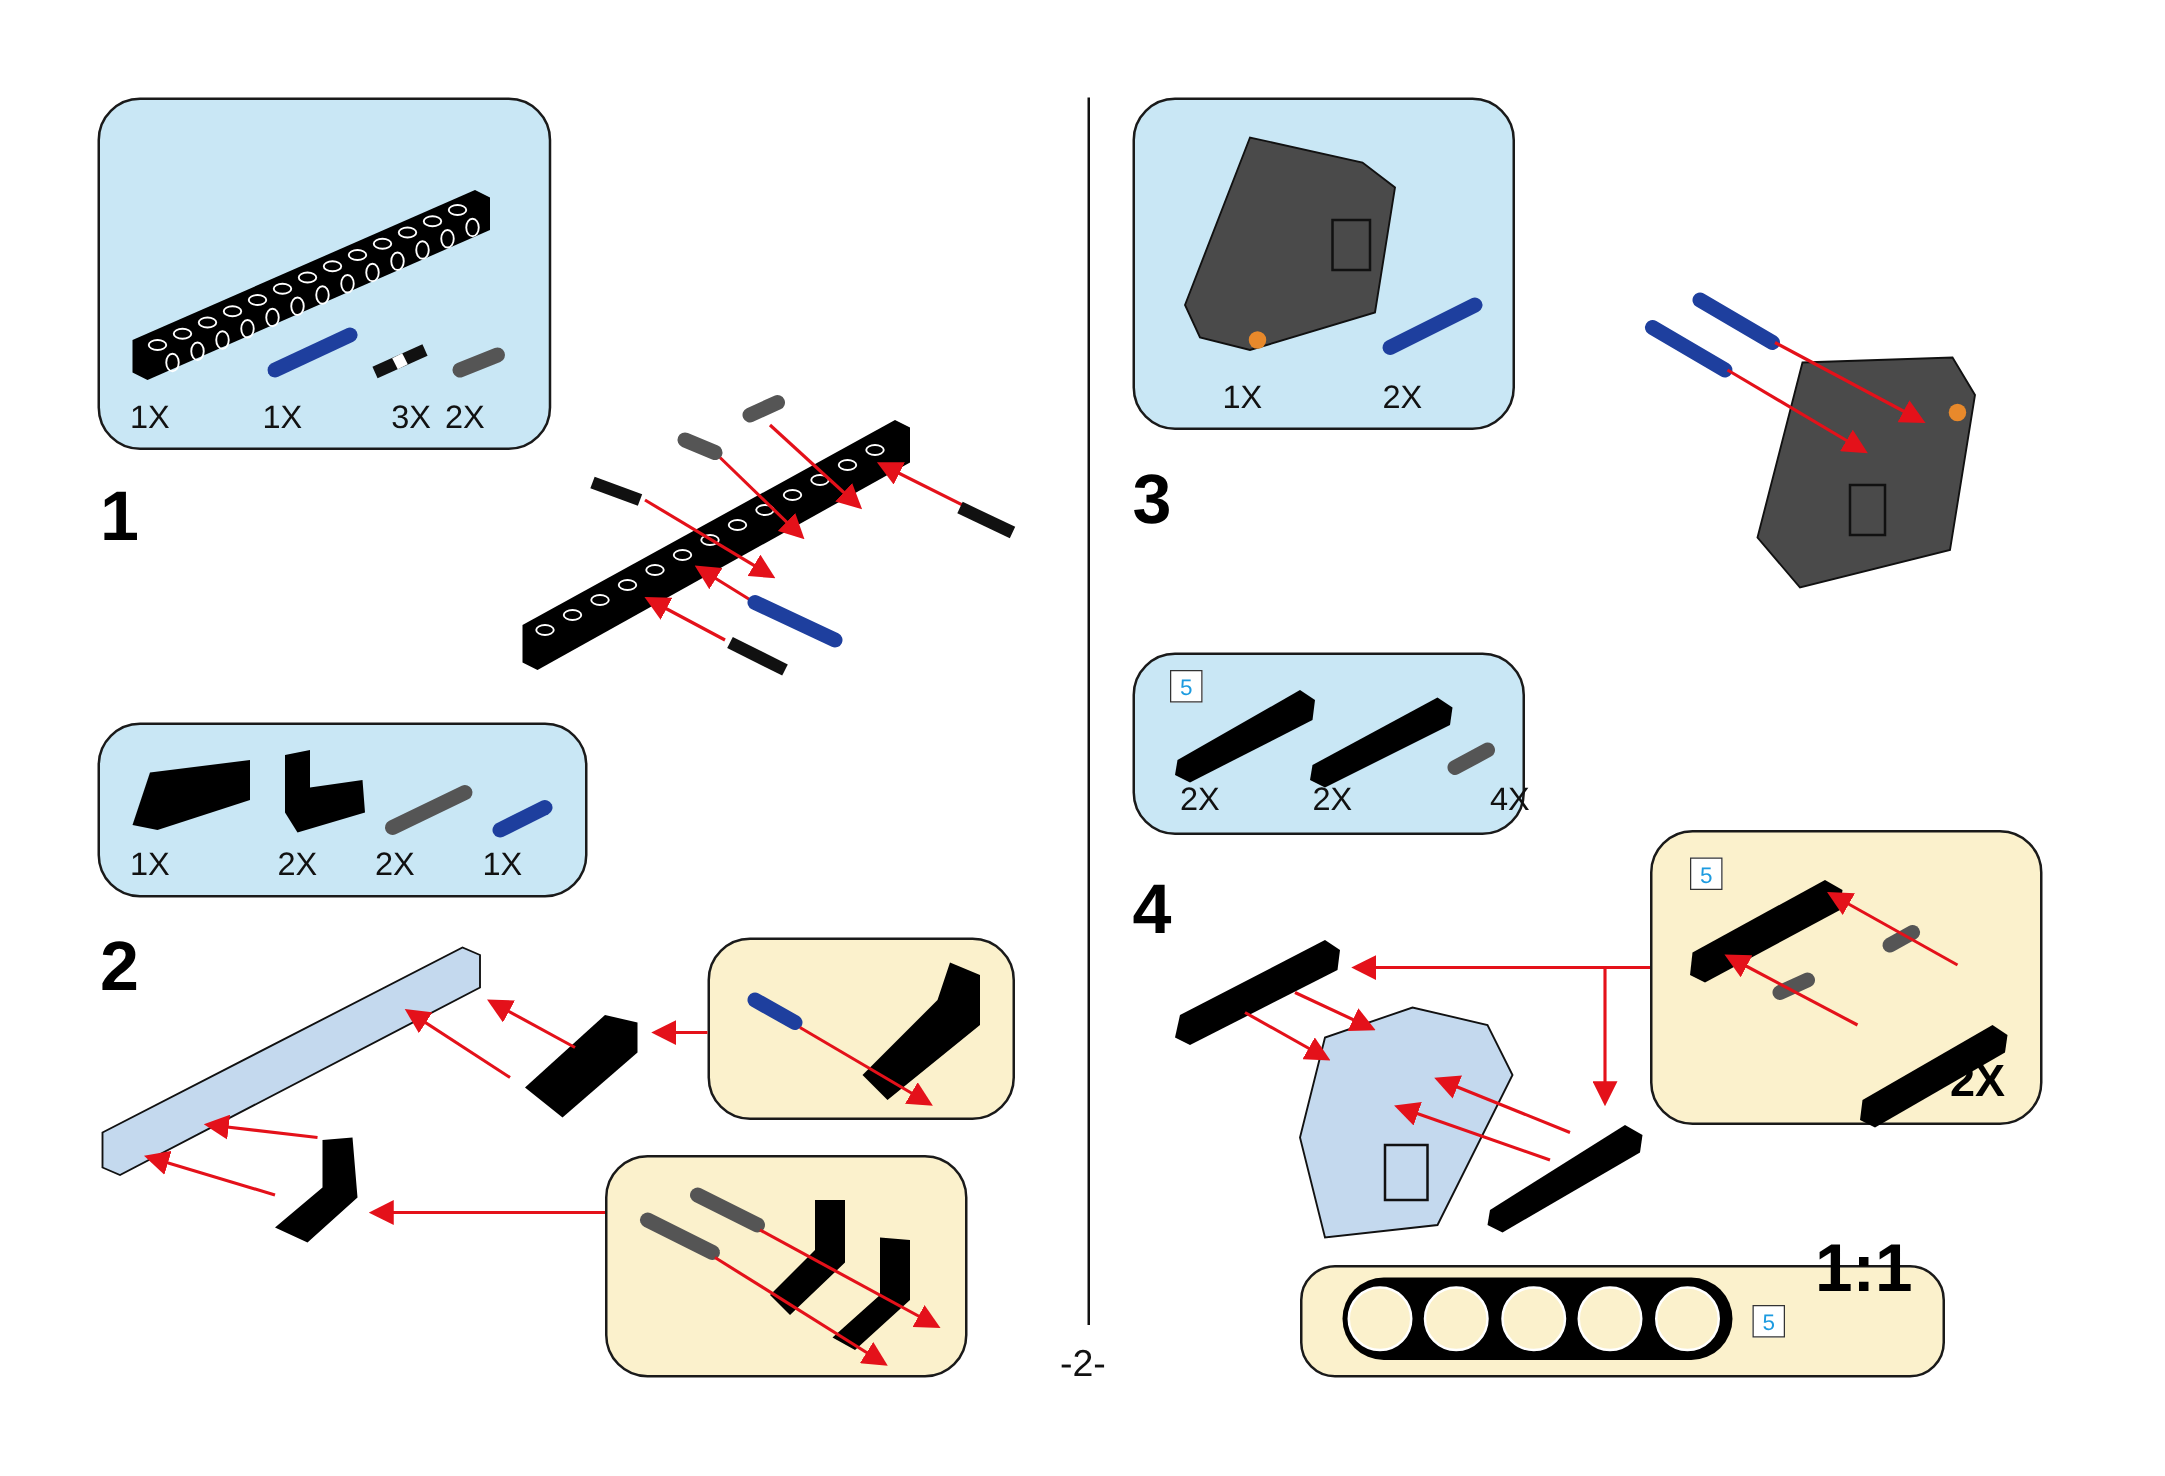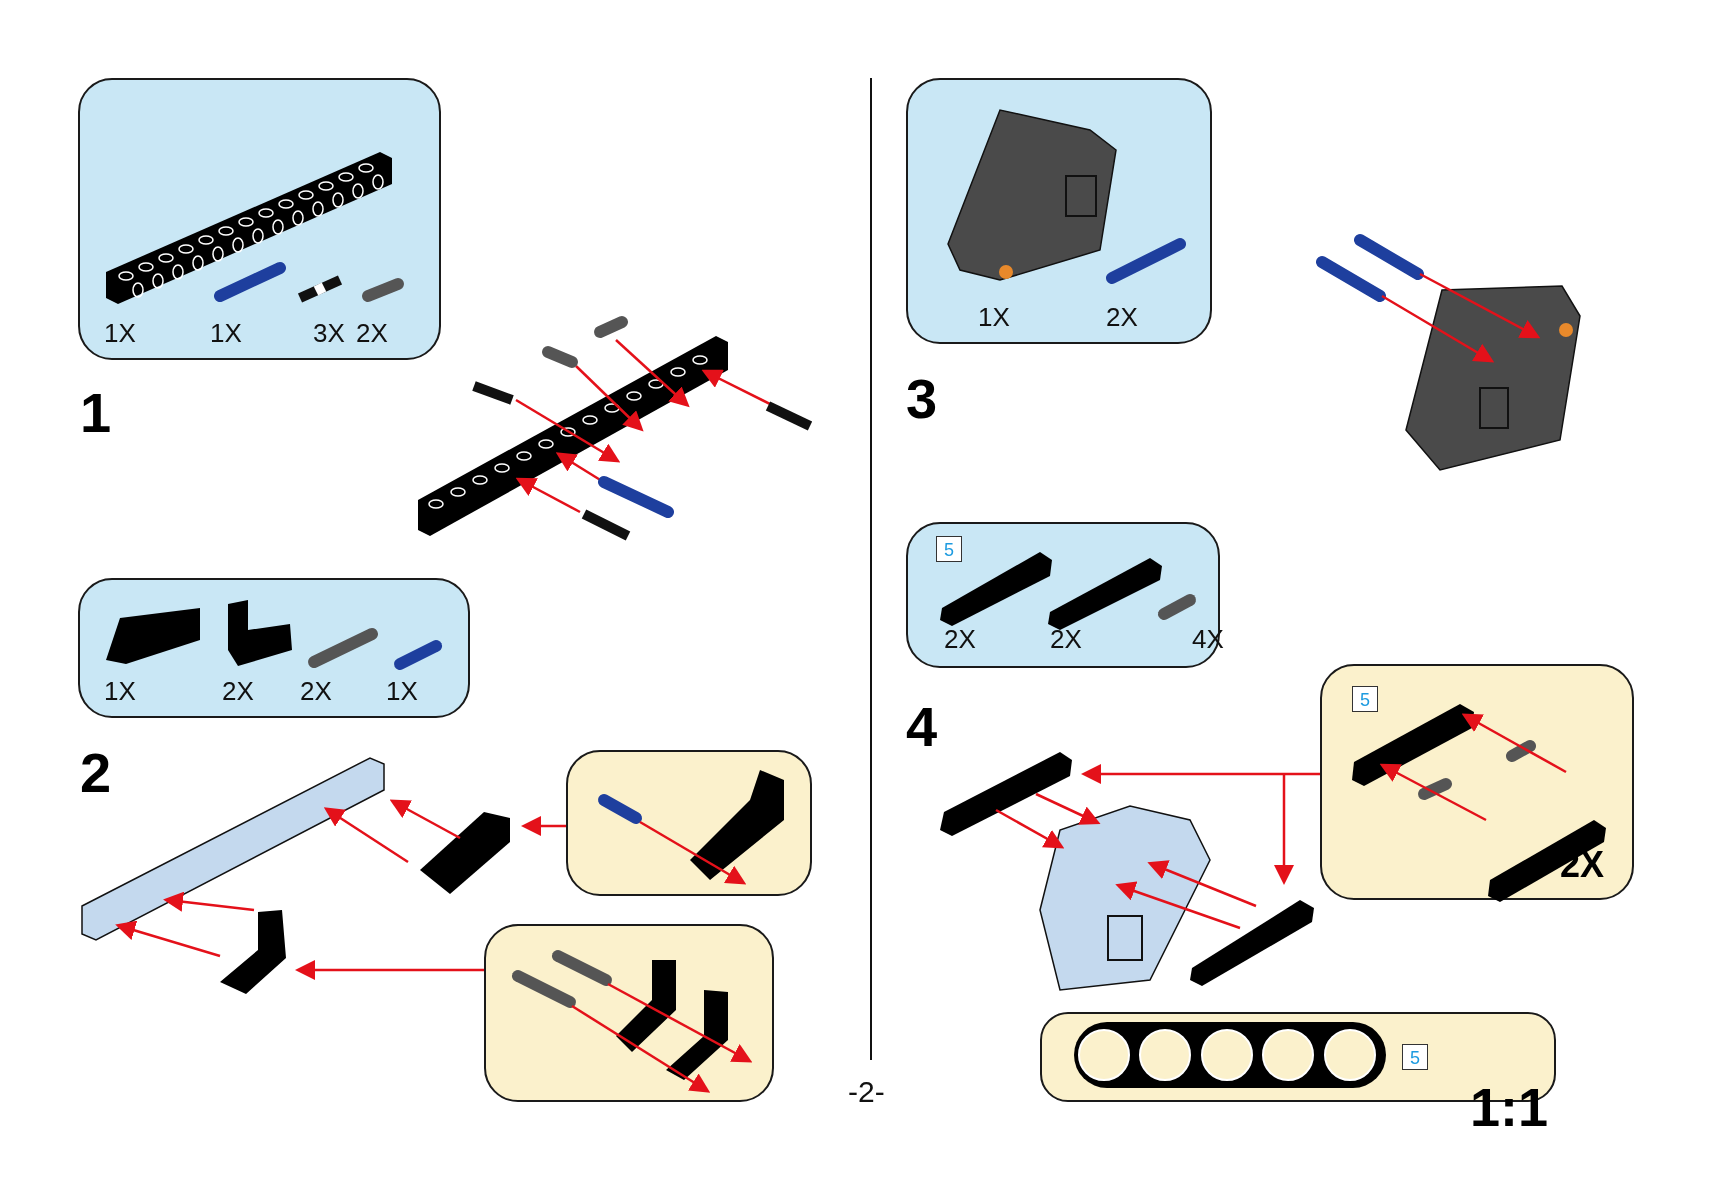--- a/index.html
+++ b/index.html
@@ -235,15 +235,15 @@
 
 <span class="badge5" style="left:1352px;top:686px;">5</span>
 <span class="big" style="left:1560px;top:844px;font-size:36px;">2X</span>
 
 <span class="step" style="left:80px;top:380px;">1</span>
 <span class="step" style="left:80px;top:740px;">2</span>
 <span class="step" style="left:906px;top:366px;">3</span>
 <span class="step" style="left:906px;top:694px;">4</span>
 
 <span class="badge5" style="left:1402px;top:1044px;">5</span>
-<span class="big" style="left:1452px;top:1076px;margin-left:18px;">1:1</span>
+<span class="big" style="left:1452px;top:984px;">1:1</span>
 
 <span class="pagenum">-2-</span>
 
 </body></html>

